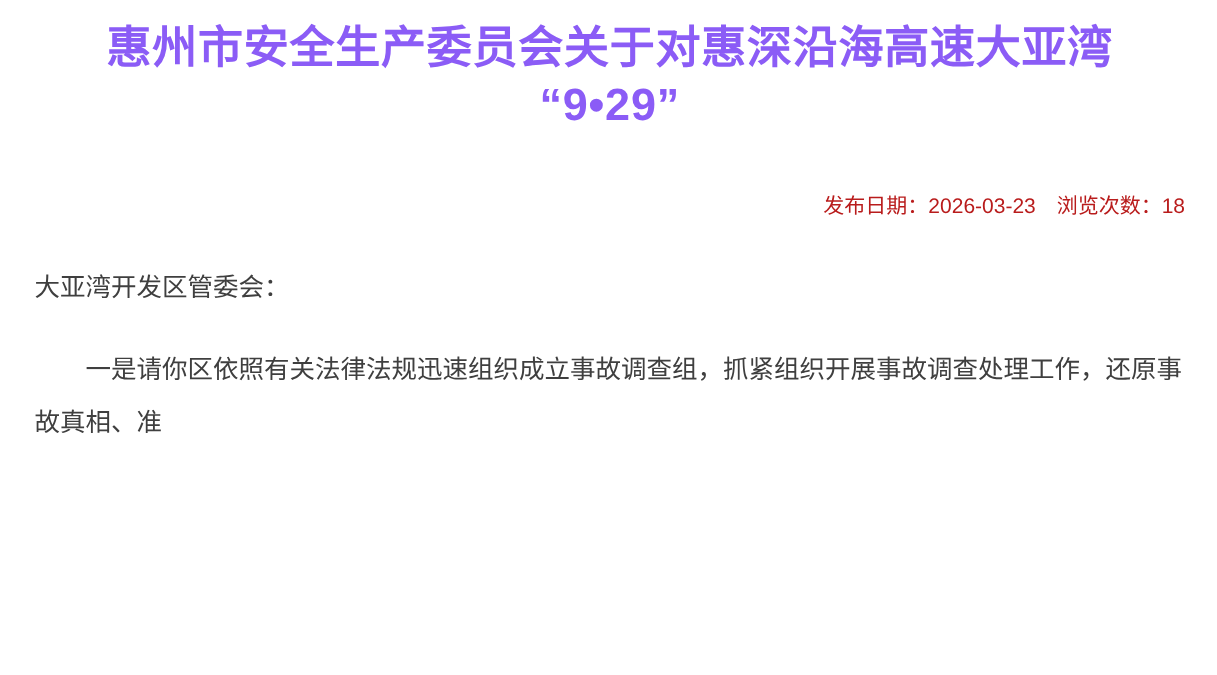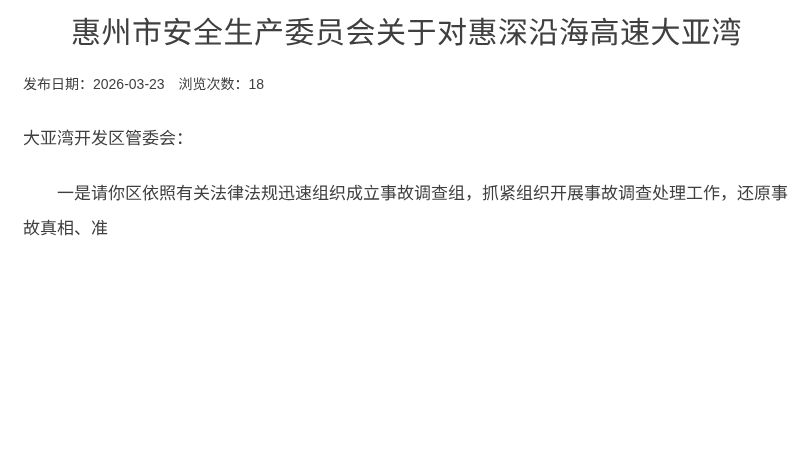--- a/index.html
+++ b/index.html
@@ -15,32 +15,32 @@
   }
   .doc {
     padding: 0 21px 0 23px;
     box-sizing: border-box;
   }
   .doc-title {
     margin: 14px 36px 16px 36px;
     text-align: center;
     font-size: 30px;
     line-height: 38px;
-    font-weight: normal;
-    color: #404040;
+    font-weight: bold;
+    color: #8b5cf6;
     letter-spacing: 0.5px;
   }
   .doc-title .title-line {
     display: block;
   }
   .doc-meta {
-    margin-top: 21px;
-    text-align: left;
+    margin-top: 36px;
+    text-align: right;
     font-size: 14px;
-    color: #404040;
+    color: #b91c1c;
   }
   .doc-meta .meta-group {
     white-space: nowrap;
   }
   .doc-meta .meta-group + .meta-group {
     margin-left: 10px;
   }
   .doc-body {
     margin-top: 28px;
     font-size: 17px;
@@ -54,20 +54,21 @@
     text-indent: 2em;
   }
 </style>
 </head>
 <body>
 
 <div class="doc">
 
   <h1 class="doc-title">
     <span class="title-line">惠州市安全生产委员会关于对惠深沿海高速大亚湾</span>
+    <span class="title-line">“9•29”</span>
   </h1>
 
   <div class="doc-meta">
     <span class="meta-group">
       <span>发布日期：</span><span>2026-03-23</span>
     </span>
     <span class="meta-group">
       <span>浏览次数：</span><span>18</span>
     </span>
   </div>

